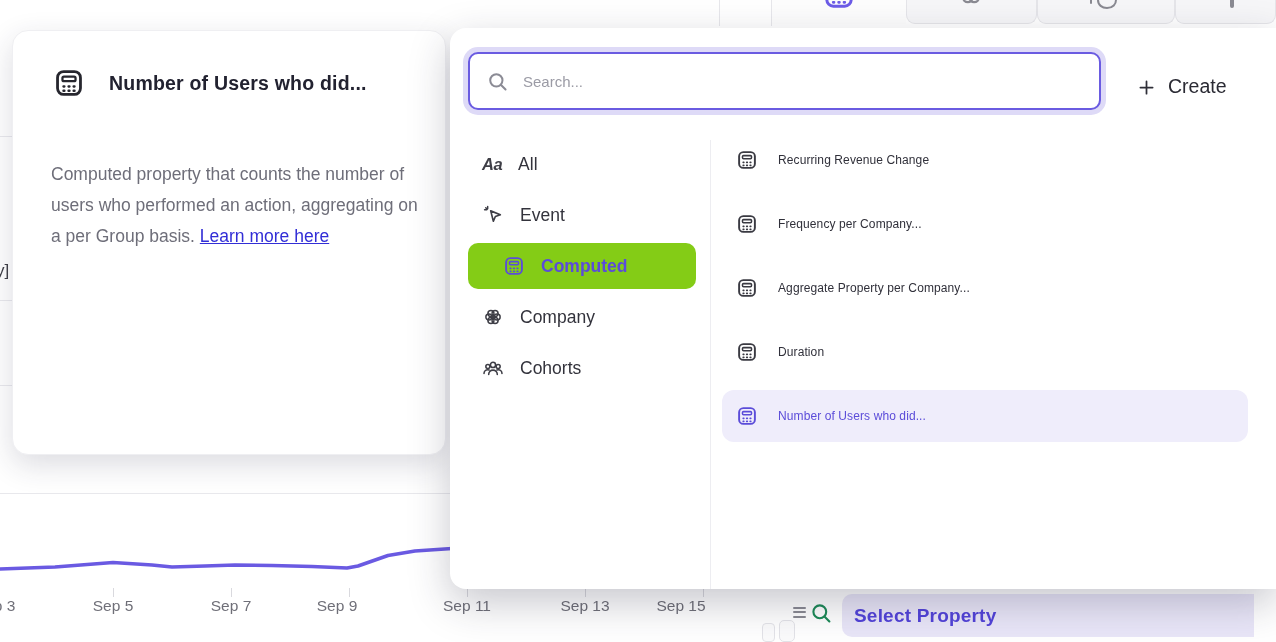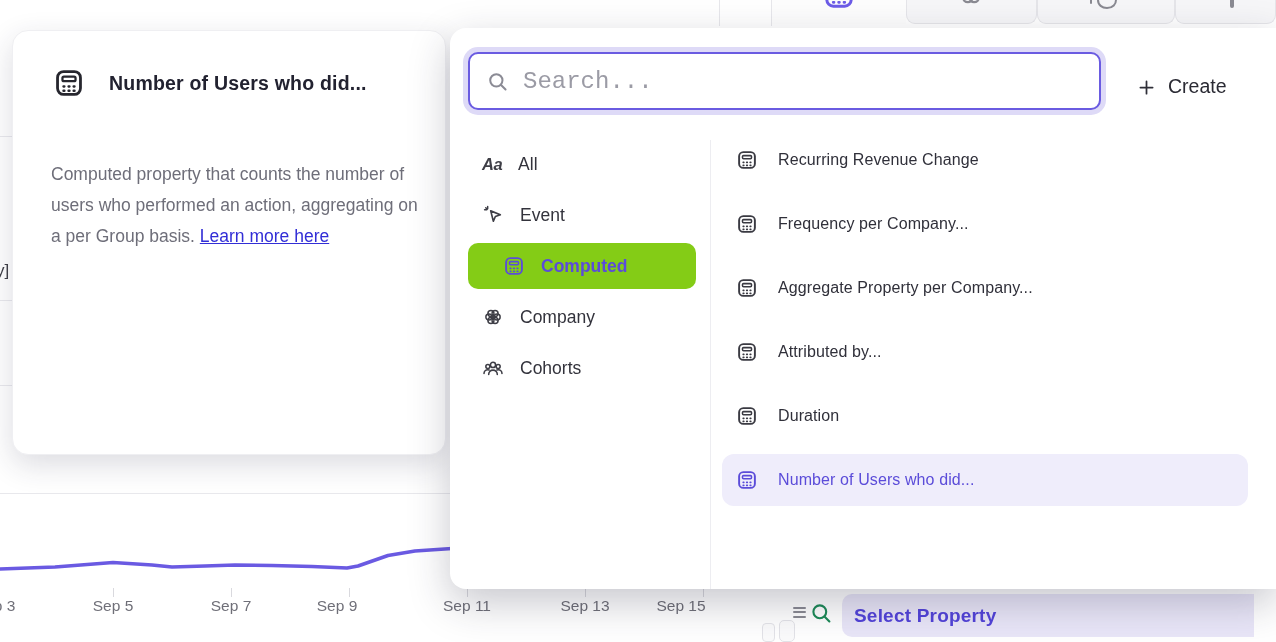--- a/index.html
+++ b/index.html
@@ -44,21 +44,21 @@
   .card-desc a{color:#322ed6;text-decoration:underline;cursor:pointer;}
 
   
   .popover{position:absolute;left:450px;top:28px;width:826px;height:561px;background:#fff;
            border-radius:16px 0 0 16px;box-shadow:0 14px 40px rgba(35,35,60,.25);z-index:6;}
   .search-box{position:absolute;left:18px;top:24px;width:633px;height:58px;box-sizing:border-box;
               border:2px solid #6a5be1;border-radius:10px;box-shadow:0 0 0 5px #dedaf7;background:#fff;
               display:flex;align-items:center;}
   .search-box .s-ic{width:23px;height:23px;margin-left:16px;color:#8b8b95;flex:none;}
   .search-box input{flex:1;border:none;outline:none;background:transparent;margin-left:12px;margin-right:10px;
-              font-family:Liberation Mono, monospace;font-size:24px;color:#7f1d1d;}
+              font-family:Liberation Sans, sans-serif;font-size:15px;color:#7f1d1d;}
   .search-box input::placeholder{color:#9b9ba5;}
   .create-btn{position:absolute;left:686px;top:38px;height:32px;display:flex;align-items:flex-end;cursor:pointer;}
   .create-btn .p-ic{width:21px;height:21px;color:#2f2f38;}
   .create-btn span{margin-left:11px;font-size:19.5px;color:#2a2a33;}
 
   .cat-col{position:absolute;left:18px;top:113px;width:228px;}
   .cat-item{width:228px;height:46px;margin-bottom:5px;border-radius:10px;display:flex;align-items:center;
             cursor:pointer;box-sizing:border-box;padding-left:14px;}
   .cat-item .ic{width:22px;height:22px;color:#3e3e46;flex:none;font-style:italic;}
   .cat-item .ic svg{width:22px;height:22px;}
@@ -68,21 +68,21 @@
   .cat-item.active .ic,.cat-item.active .ic.aa{color:#5b4cd9;}
   .cat-item.active .lbl{color:#5b4cd9;font-weight:bold;}
 
   .v-divider{position:absolute;left:260px;top:112px;width:1px;height:449px;background:#ededf1;}
 
   .res-col{position:absolute;left:272px;top:106px;width:526px;}
   .res-item{width:526px;height:52px;margin-bottom:12px;border-radius:12px;display:flex;align-items:center;
             cursor:pointer;box-sizing:border-box;padding-left:14px;}
   .res-item .ic{width:22px;height:22px;color:#3a3a42;flex:none;}
   .res-item .ic svg{width:22px;height:22px;}
-  .res-item .lbl{margin-left:20px;font-size:16px;color:#30303a;letter-spacing:.1px;}
+  .res-item .lbl{margin-left:20px;font-size:12px;color:#30303a;letter-spacing:.1px;}
   .res-item.active{background:#efedfb;}
   .res-item.active .ic{color:#5b4cd9;}
   .res-item.active .lbl{color:#5b4cd9;}
 </style>
 </head>
 <body>
 
 <svg width="0" height="0" style="position:absolute">
   <symbol id="sym-calc" viewBox="0 0 24 24">
     <rect x="3.4" y="3.4" width="17.2" height="17.2" rx="4.6" fill="none" stroke="currentColor" stroke-width="2.1"></rect>
@@ -278,28 +278,20 @@
             </svg>
           </span>
           <span class="lbl">Aggregate Property per Company...</span>
         </div>
         <div class="res-item">
           <span class="ic">
             <svg viewBox="0 0 24 24">
               <use href="#sym-calc"></use>
             </svg>
           </span>
-          <span class="lbl">Attributed by...</span>
-        </div>
-        <div class="res-item">
-          <span class="ic">
-            <svg viewBox="0 0 24 24">
-              <use href="#sym-calc"></use>
-            </svg>
-          </span>
           <span class="lbl">Duration</span>
         </div>
         <div class="res-item active">
           <span class="ic">
             <svg viewBox="0 0 24 24">
               <use href="#sym-calc"></use>
             </svg>
           </span>
           <span class="lbl">Number of Users who did...</span>
         </div>

